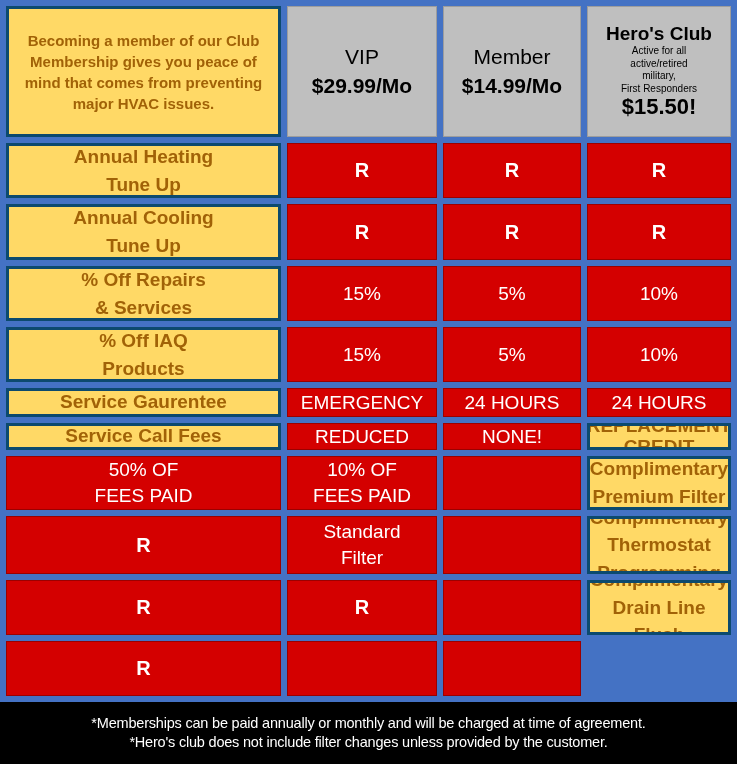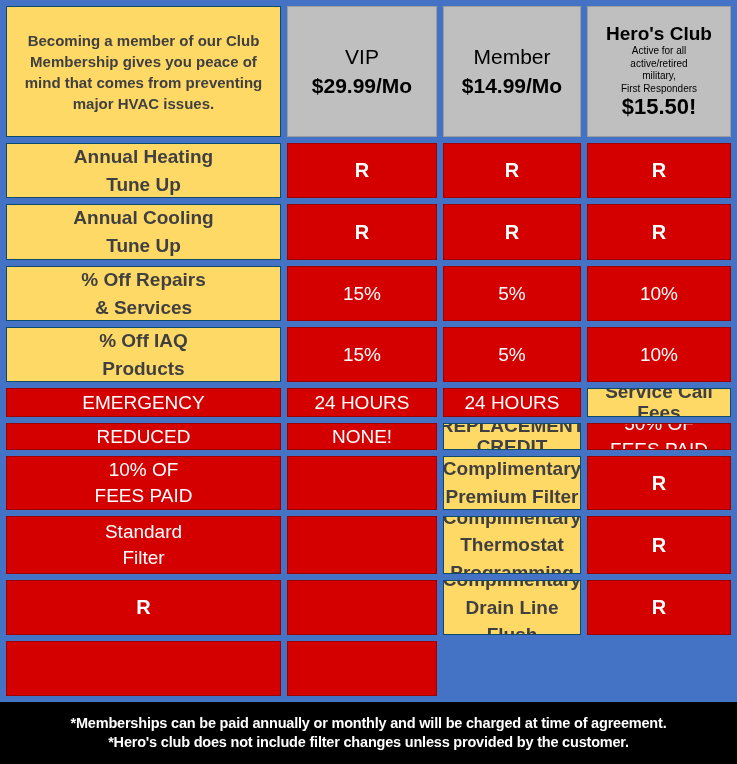--- a/index.html
+++ b/index.html
@@ -19,42 +19,42 @@
     grid-template-rows:131px 55px 56px 55px 55px 29px 27px 54px 58px 55px 55px;
     gap:6px;
   }
   .cell{
     box-sizing:border-box;
     display:flex;align-items:center;justify-content:center;
     flex-direction:column;
     text-align:center;
     overflow:hidden;
   }
-  .yellow{background:#FFD966;border:1px solid #0c4a6e;color:#404040;}
+  .yellow{background:#FFD966;border:3px solid #0c4a6e;color:#a16207;}
   .gray{background:#BFBFBF;border:1px solid #9d9d9d;color:#000;}
   .red{background:#D40000;border:1px solid #9c0000;color:#fff;}
 
   .intro{font-size:15px;font-weight:bold;line-height:1.4;white-space:pre-line;padding:0 6px;}
   .plan-name{font-size:21px;font-weight:normal;line-height:1.35;}
   .plan-price{font-size:21px;font-weight:bold;line-height:1.35;}
   .hero-title{font-size:19px;font-weight:bold;line-height:1.15;margin-top:2px;}
   .hero-desc{font-size:10px;font-weight:normal;line-height:1.25;white-space:pre-line;}
   .hero-price{font-size:22px;font-weight:bold;line-height:1.1;margin-bottom:2px;}
 
   .label{font-size:19px;font-weight:bold;line-height:1.45;white-space:pre-line;padding:3px 4px;}
   .label.one-line{line-height:1.1;}
   .val{font-size:19px;font-weight:normal;line-height:1.35;white-space:pre-line;}
   .val.r{font-size:20px;font-weight:bold;}
 
   .footer{
     box-sizing:border-box;
     height:62px;background:#000;color:#fff;
     display:flex;flex-direction:column;justify-content:center;
     text-align:center;
-    font-weight:bold;font-size:14.5px;line-height:1.32;
+    font-weight:normal;font-size:14.5px;line-height:1.32;
     letter-spacing:-0.2px;
     white-space:nowrap;
   }
 </style>
 </head>
 <body>
 
 <div class="board">
   <div class="grid">
 
@@ -130,20 +130,23 @@
     <div class="cell red">
         <div class="val">15%</div>
       </div>
     <div class="cell red">
         <div class="val">5%</div>
       </div>
     <div class="cell red">
         <div class="val">10%</div>
       </div>
 
+    <div class="cell yellow">
+        <div class="label one-line">Service Gaurentee</div>
+      </div>
     <div class="cell red">
         <div class="val">EMERGENCY</div>
       </div>
     <div class="cell red">
         <div class="val">24 HOURS</div>
       </div>
     <div class="cell red">
         <div class="val">24 HOURS</div>
       </div>
 

